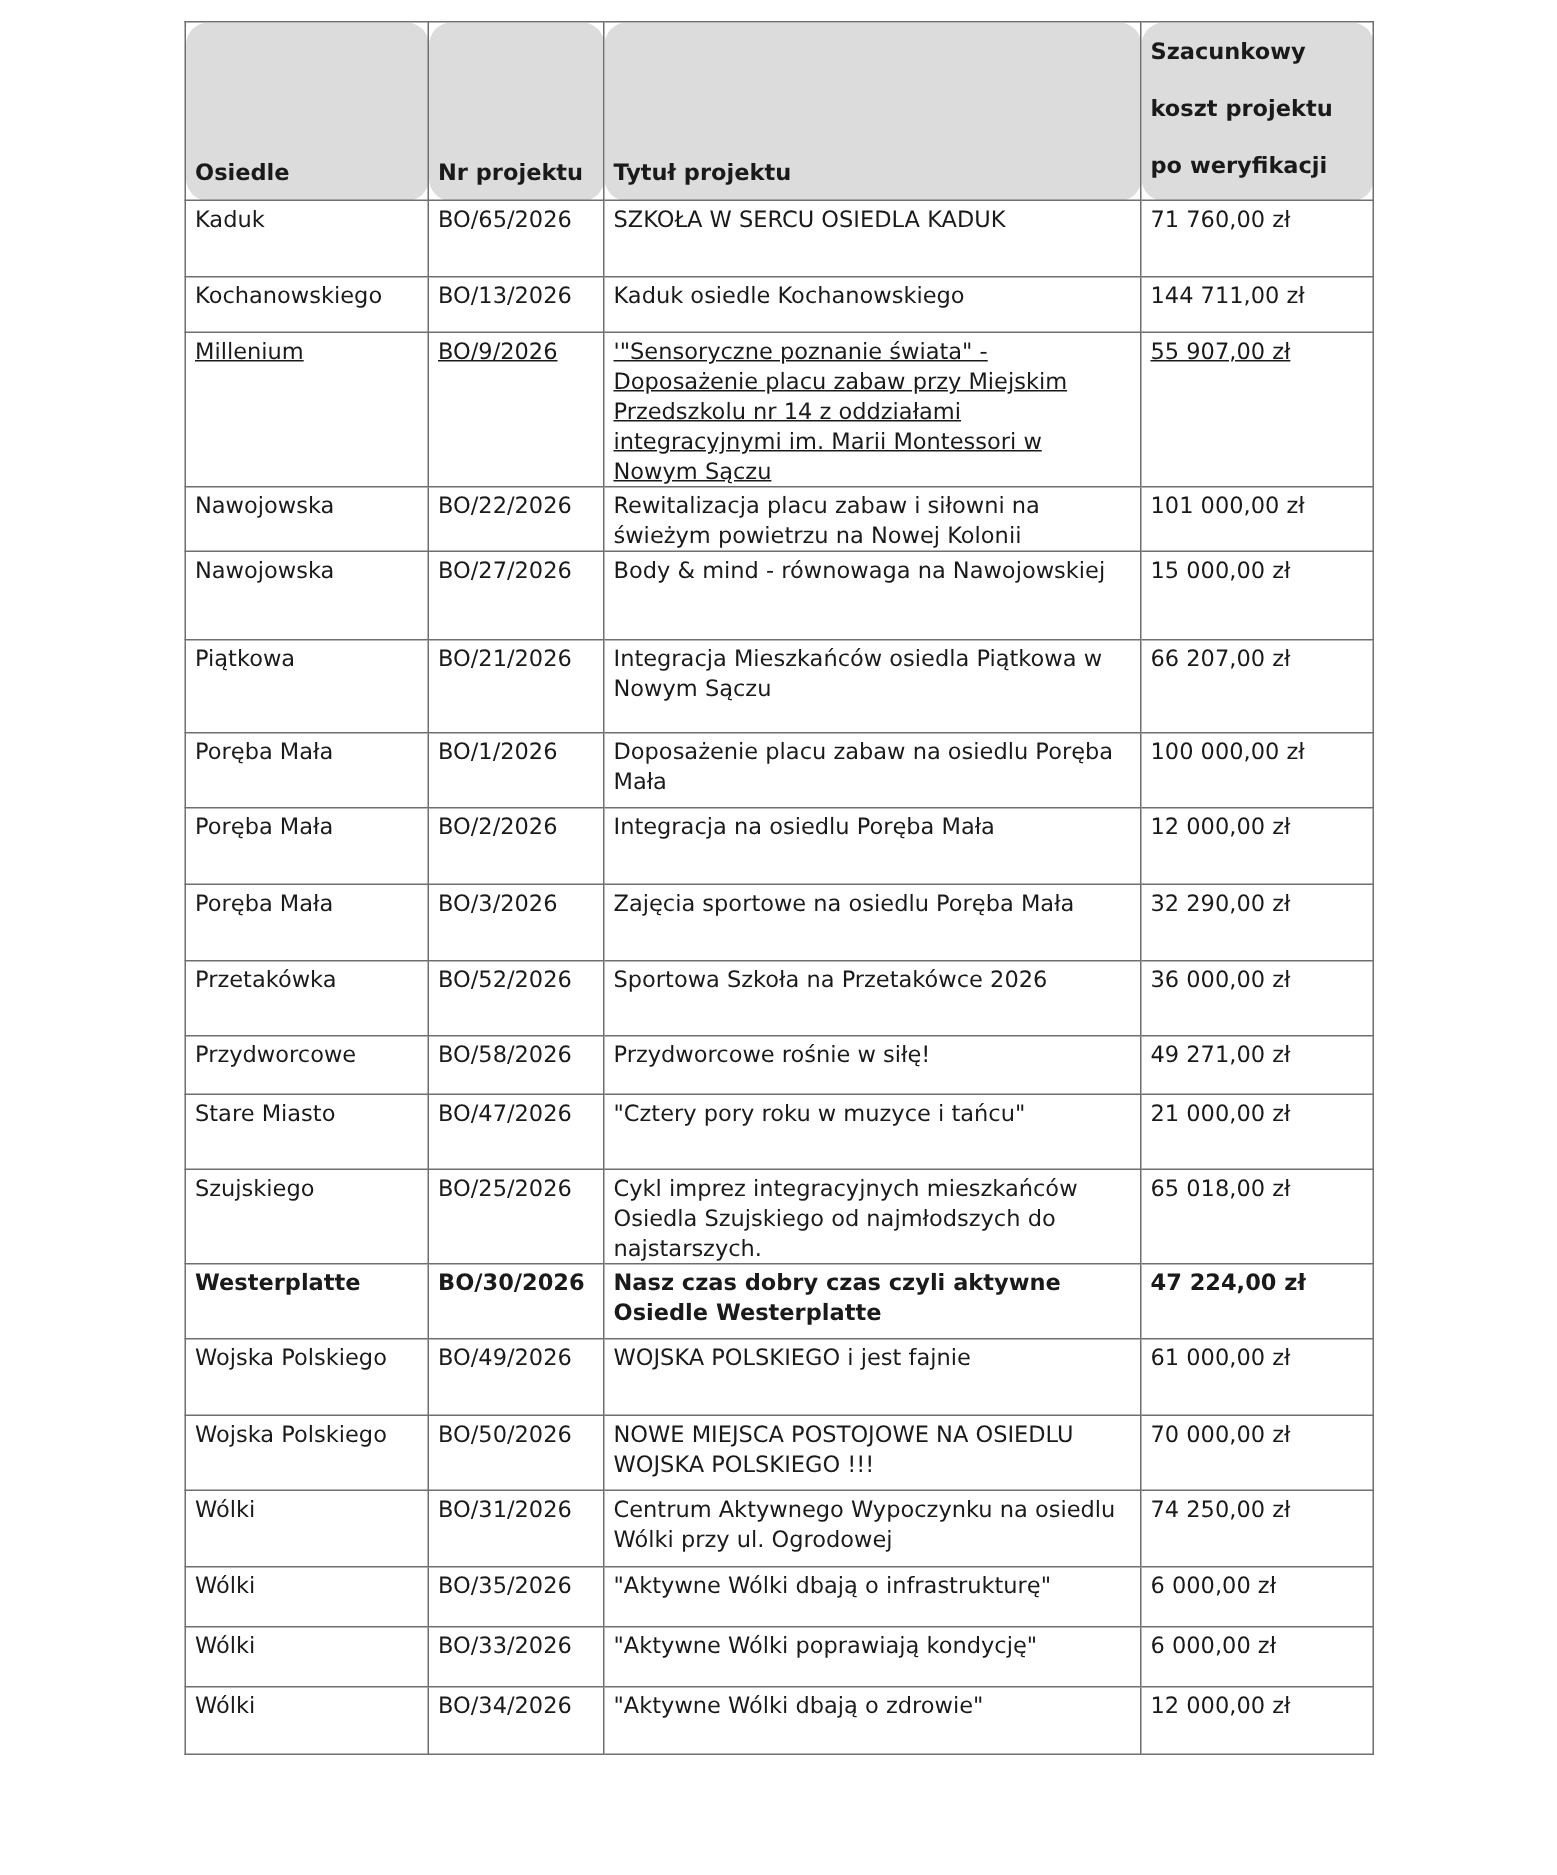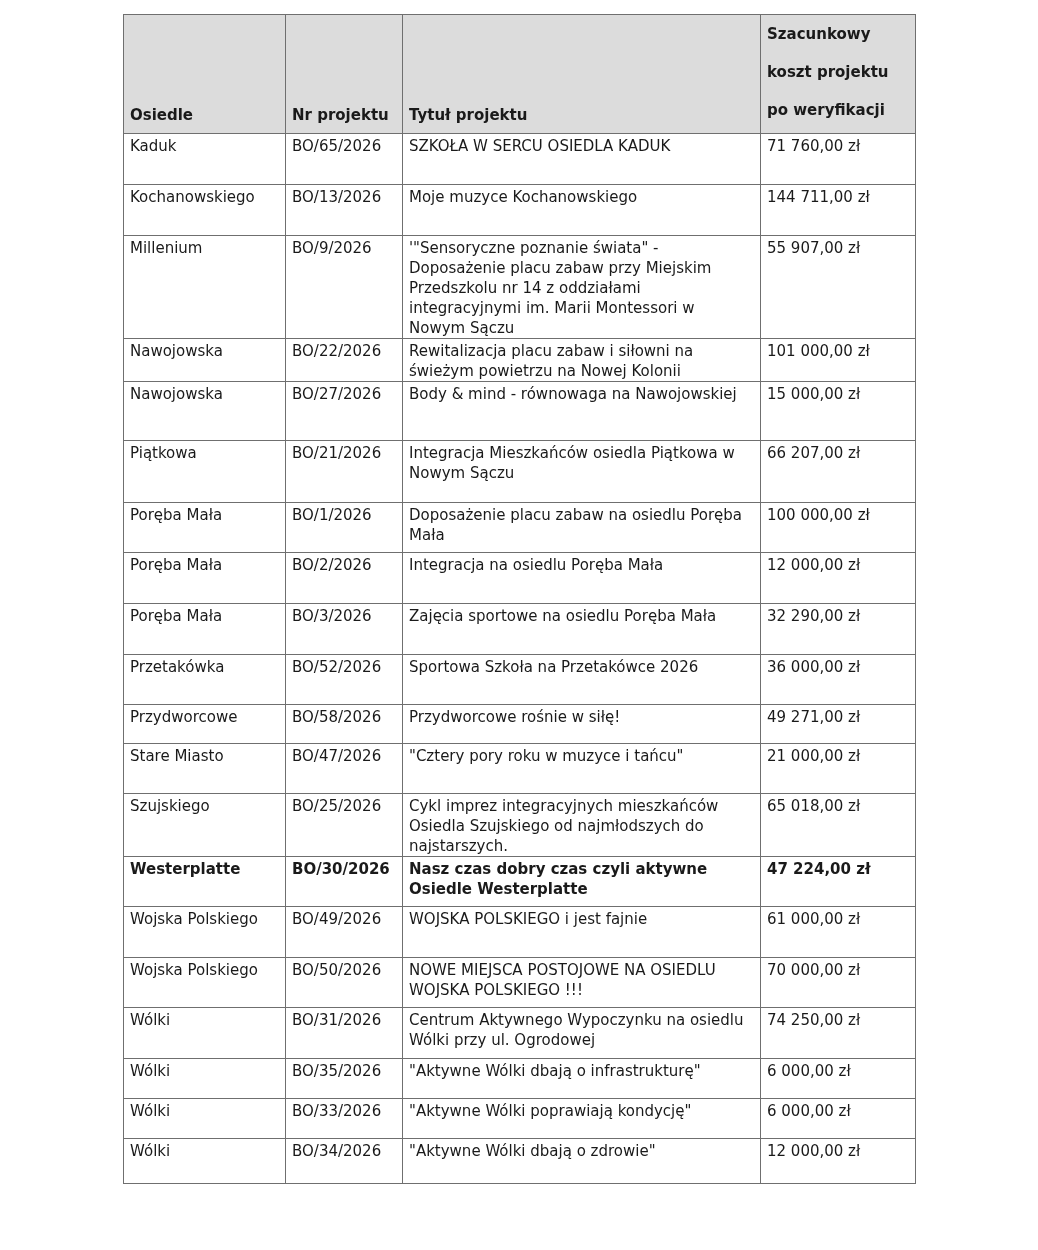--- a/index.html
+++ b/index.html
@@ -1,19 +1,19 @@
 <!DOCTYPE html>
 <html><head>
 <meta charset="utf-8">
 <style>
   html, body { margin: 0; padding: 0; background: #ffffff; }
   body { width: 1038px; height: 1250px; position: relative; font-family: "DejaVu Sans", sans-serif; color: #1a1a1a; }
   table { position: absolute; left: 123px; top: 14px; border-collapse: collapse; width: 792px; table-layout: fixed; }
   th, td { border: 1px solid #6f6f6f; padding: 0 6px; vertical-align: top; font-size: 15px; line-height: 20px; overflow: hidden; }
-  th { background: #dcdcdc; font-weight: bold; text-align: left; vertical-align: bottom; padding-bottom: 8px; }
+  th { background: #dcdcdc; font-weight: bold; text-align: left; vertical-align: bottom; padding-bottom: 8px; border-radius: 15px; }
   th.cost { line-height: 38px; padding-top: 0; padding-bottom: 4px; }
   td { padding-top: 2px; }
   col.c1 { width: 162px; } col.c2 { width: 117px; } col.c3 { width: 358px; } col.c4 { width: 155px; }
   tr.head { height: 116px; }
 </style>
 </head>
 <body>
 
 <table>
   <colgroup>
@@ -30,27 +30,27 @@
       <th class="cost">Szacunkowy koszt projektu po weryfikacji</th>
     </tr>
   </thead>
   <tbody id="tbody">
       <tr style="height: 51px;">
         <td>Kaduk</td>
         <td>BO/65/2026</td>
         <td>SZKOŁA W SERCU OSIEDLA KADUK</td>
         <td>71 760,00 zł</td>
       </tr>
-      <tr style="height: 51px;">
+      <tr style="height: 37px;">
         <td>Kochanowskiego</td>
         <td>BO/13/2026</td>
-        <td>Moje muzyce Kochanowskiego</td>
+        <td>Kaduk osiedle Kochanowskiego</td>
         <td>144 711,00 zł</td>
       </tr>
-      <tr style="height: 100px;">
+      <tr style="height: 100px; text-decoration: underline;">
         <td>Millenium</td>
         <td>BO/9/2026</td>
         <td>'"Sensoryczne poznanie świata" - Doposażenie placu zabaw przy Miejskim Przedszkolu nr 14 z oddziałami integracyjnymi im. Marii Montessori w Nowym Sączu</td>
         <td>55 907,00 zł</td>
       </tr>
       <tr style="height: 42px;">
         <td>Nawojowska</td>
         <td>BO/22/2026</td>
         <td>Rewitalizacja placu zabaw i siłowni na świeżym powietrzu na Nowej Kolonii</td>
         <td>101 000,00 zł</td>

